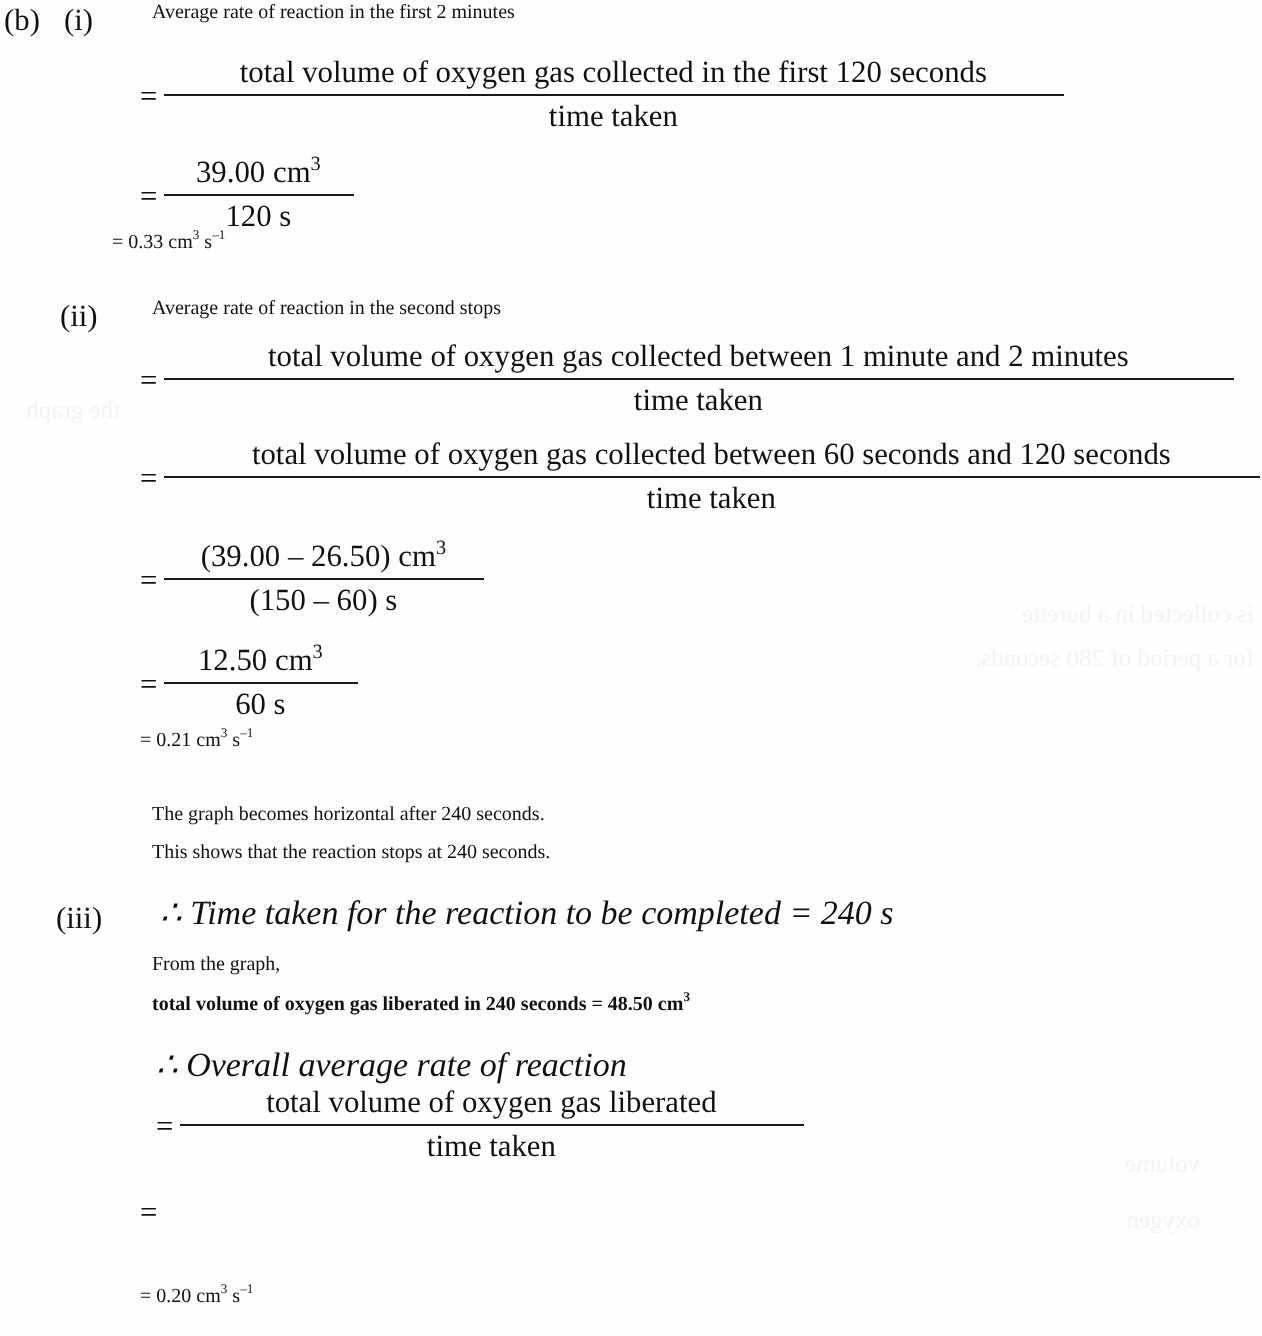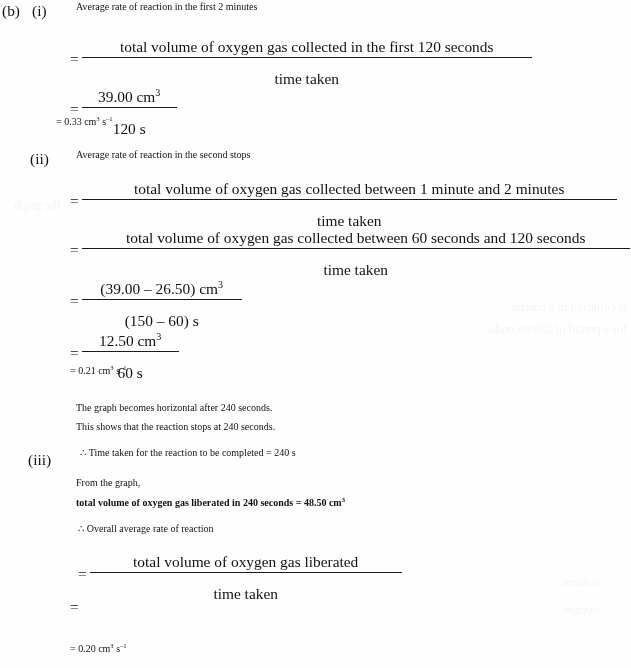--- a/index.html
+++ b/index.html
@@ -68,40 +68,40 @@
   .fbody {
     display: inline-flex;
     flex-direction: column;
     align-items: center;
   }
   .num, .den {
     font-size: 15.4px;
     white-space: nowrap;
     line-height: 1.18;
     padding: 0 2px;
-    margin-top: 10px;
   }
   .bar {
     height: 1px;
     background: #1a1a1a;
     width: 100%;
     margin: 1px 0 1px 0;
   }
   .den {
     padding-top: 1px;
   }
 
   sup {
     font-size: 0.66em;
     vertical-align: super;
     line-height: 0;
   }
 
   .therefore {
-    font-size: 10px;
+    font-size: 17px;
+    font-style: italic;
   }
 </style>
 </head>
 <body>
 
 <div class="page">
 
   <div class="bleed" style="left:627px; top:300px;">is collected in a burette</div>
   <div class="bleed" style="left:627px; top:322px;">for a period of 280 seconds.</div>
   <div class="bleed" style="left:60px; top:198px;">the graph</div>

